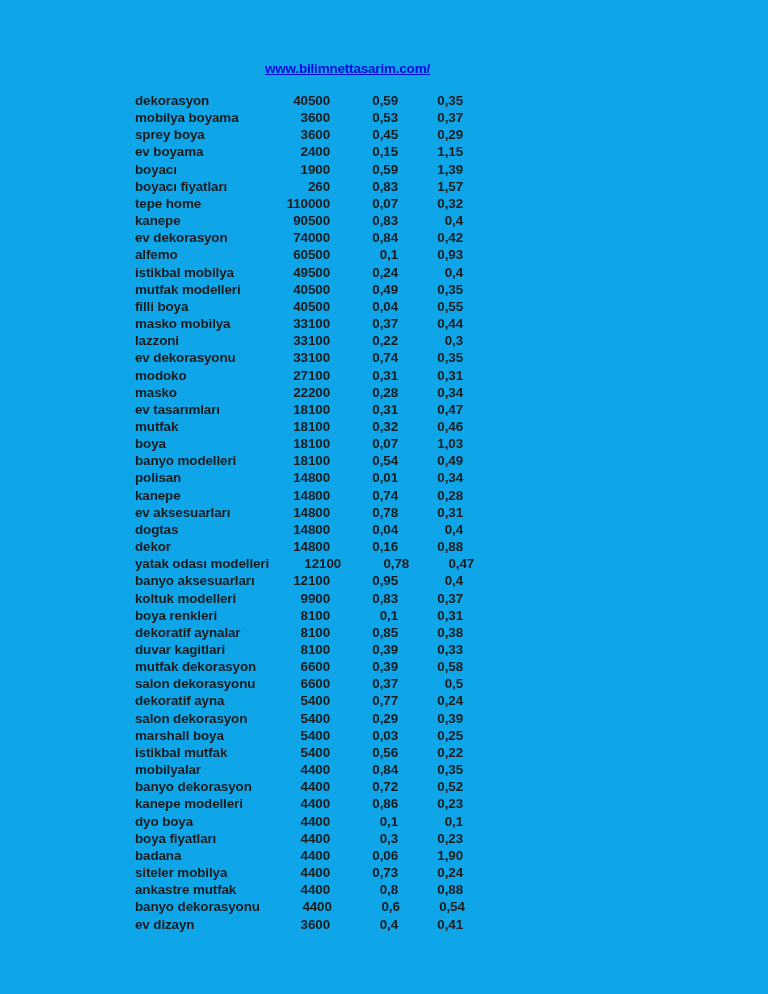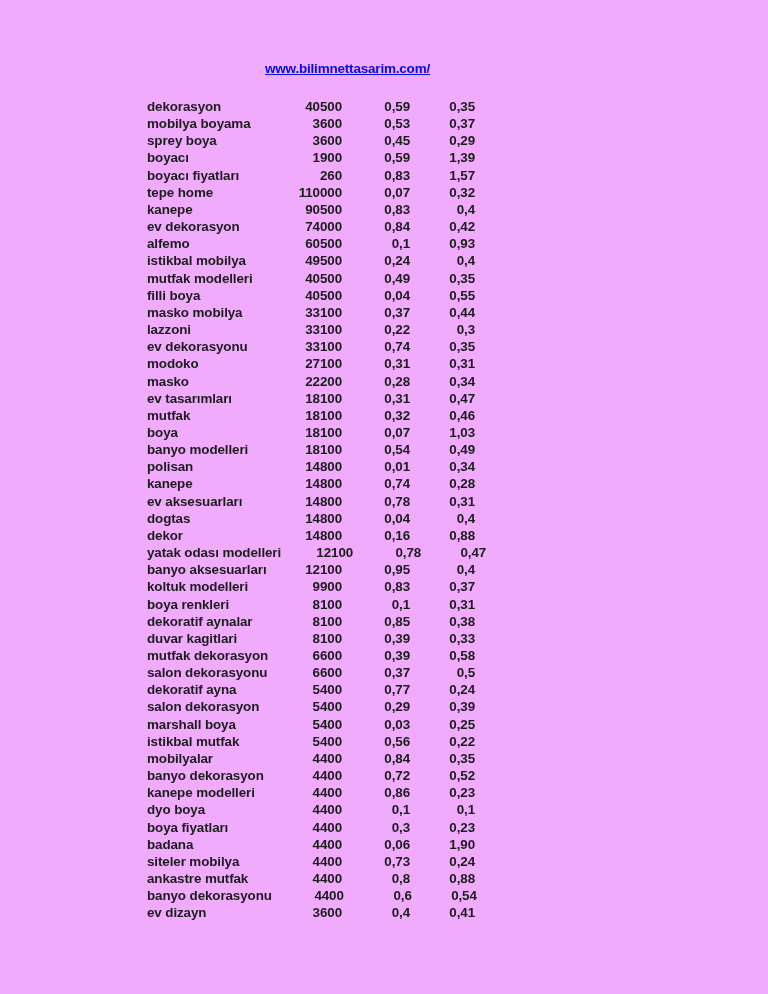--- a/index.html
+++ b/index.html
@@ -4,42 +4,41 @@
 <style>
   html, body {
     margin: 0;
     padding: 0;
     background: #ffffff;
   }
   .page {
     position: relative;
     width: 768px;
     height: 994px;
-    background: #f0abfc;
+    background: #0ea5e9;
     overflow: hidden;
     font-family: "Liberation Sans", sans-serif;
   }
   .site-link {
     position: absolute;
     left: 265px;
     top: 61px;
     font-size: 13.5px;
     font-weight: 700;
     letter-spacing: -0.2px;
     color: #0b0bdd;
     text-decoration: underline;
     cursor: pointer;
     white-space: nowrap;
   }
   .kw-table {
     position: absolute;
     left: 135px;
-    top: 98px;
+    top: 92px;
     width: 328px;
-    margin-left: 12px;
   }
   .kw-row {
     display: grid;
     grid-template-columns: 1fr 72px 68px 65px;
     height: 17.16px;
     line-height: 17.16px;
     font-size: 13.4px;
     font-weight: 600;
     color: #1c1c1c;
     letter-spacing: -0.1px;
@@ -70,20 +69,26 @@
         <div class="cell num">0,53</div>
         <div class="cell num">0,37</div>
       </div>
       <div class="kw-row">
         <div class="cell">sprey boya</div>
         <div class="cell num">3600</div>
         <div class="cell num">0,45</div>
         <div class="cell num">0,29</div>
       </div>
       <div class="kw-row">
+        <div class="cell">ev boyama</div>
+        <div class="cell num">2400</div>
+        <div class="cell num">0,15</div>
+        <div class="cell num">1,15</div>
+      </div>
+      <div class="kw-row">
         <div class="cell">boyacı</div>
         <div class="cell num">1900</div>
         <div class="cell num">0,59</div>
         <div class="cell num">1,39</div>
       </div>
       <div class="kw-row">
         <div class="cell">boyacı fiyatları</div>
         <div class="cell num">260</div>
         <div class="cell num">0,83</div>
         <div class="cell num">1,57</div>

